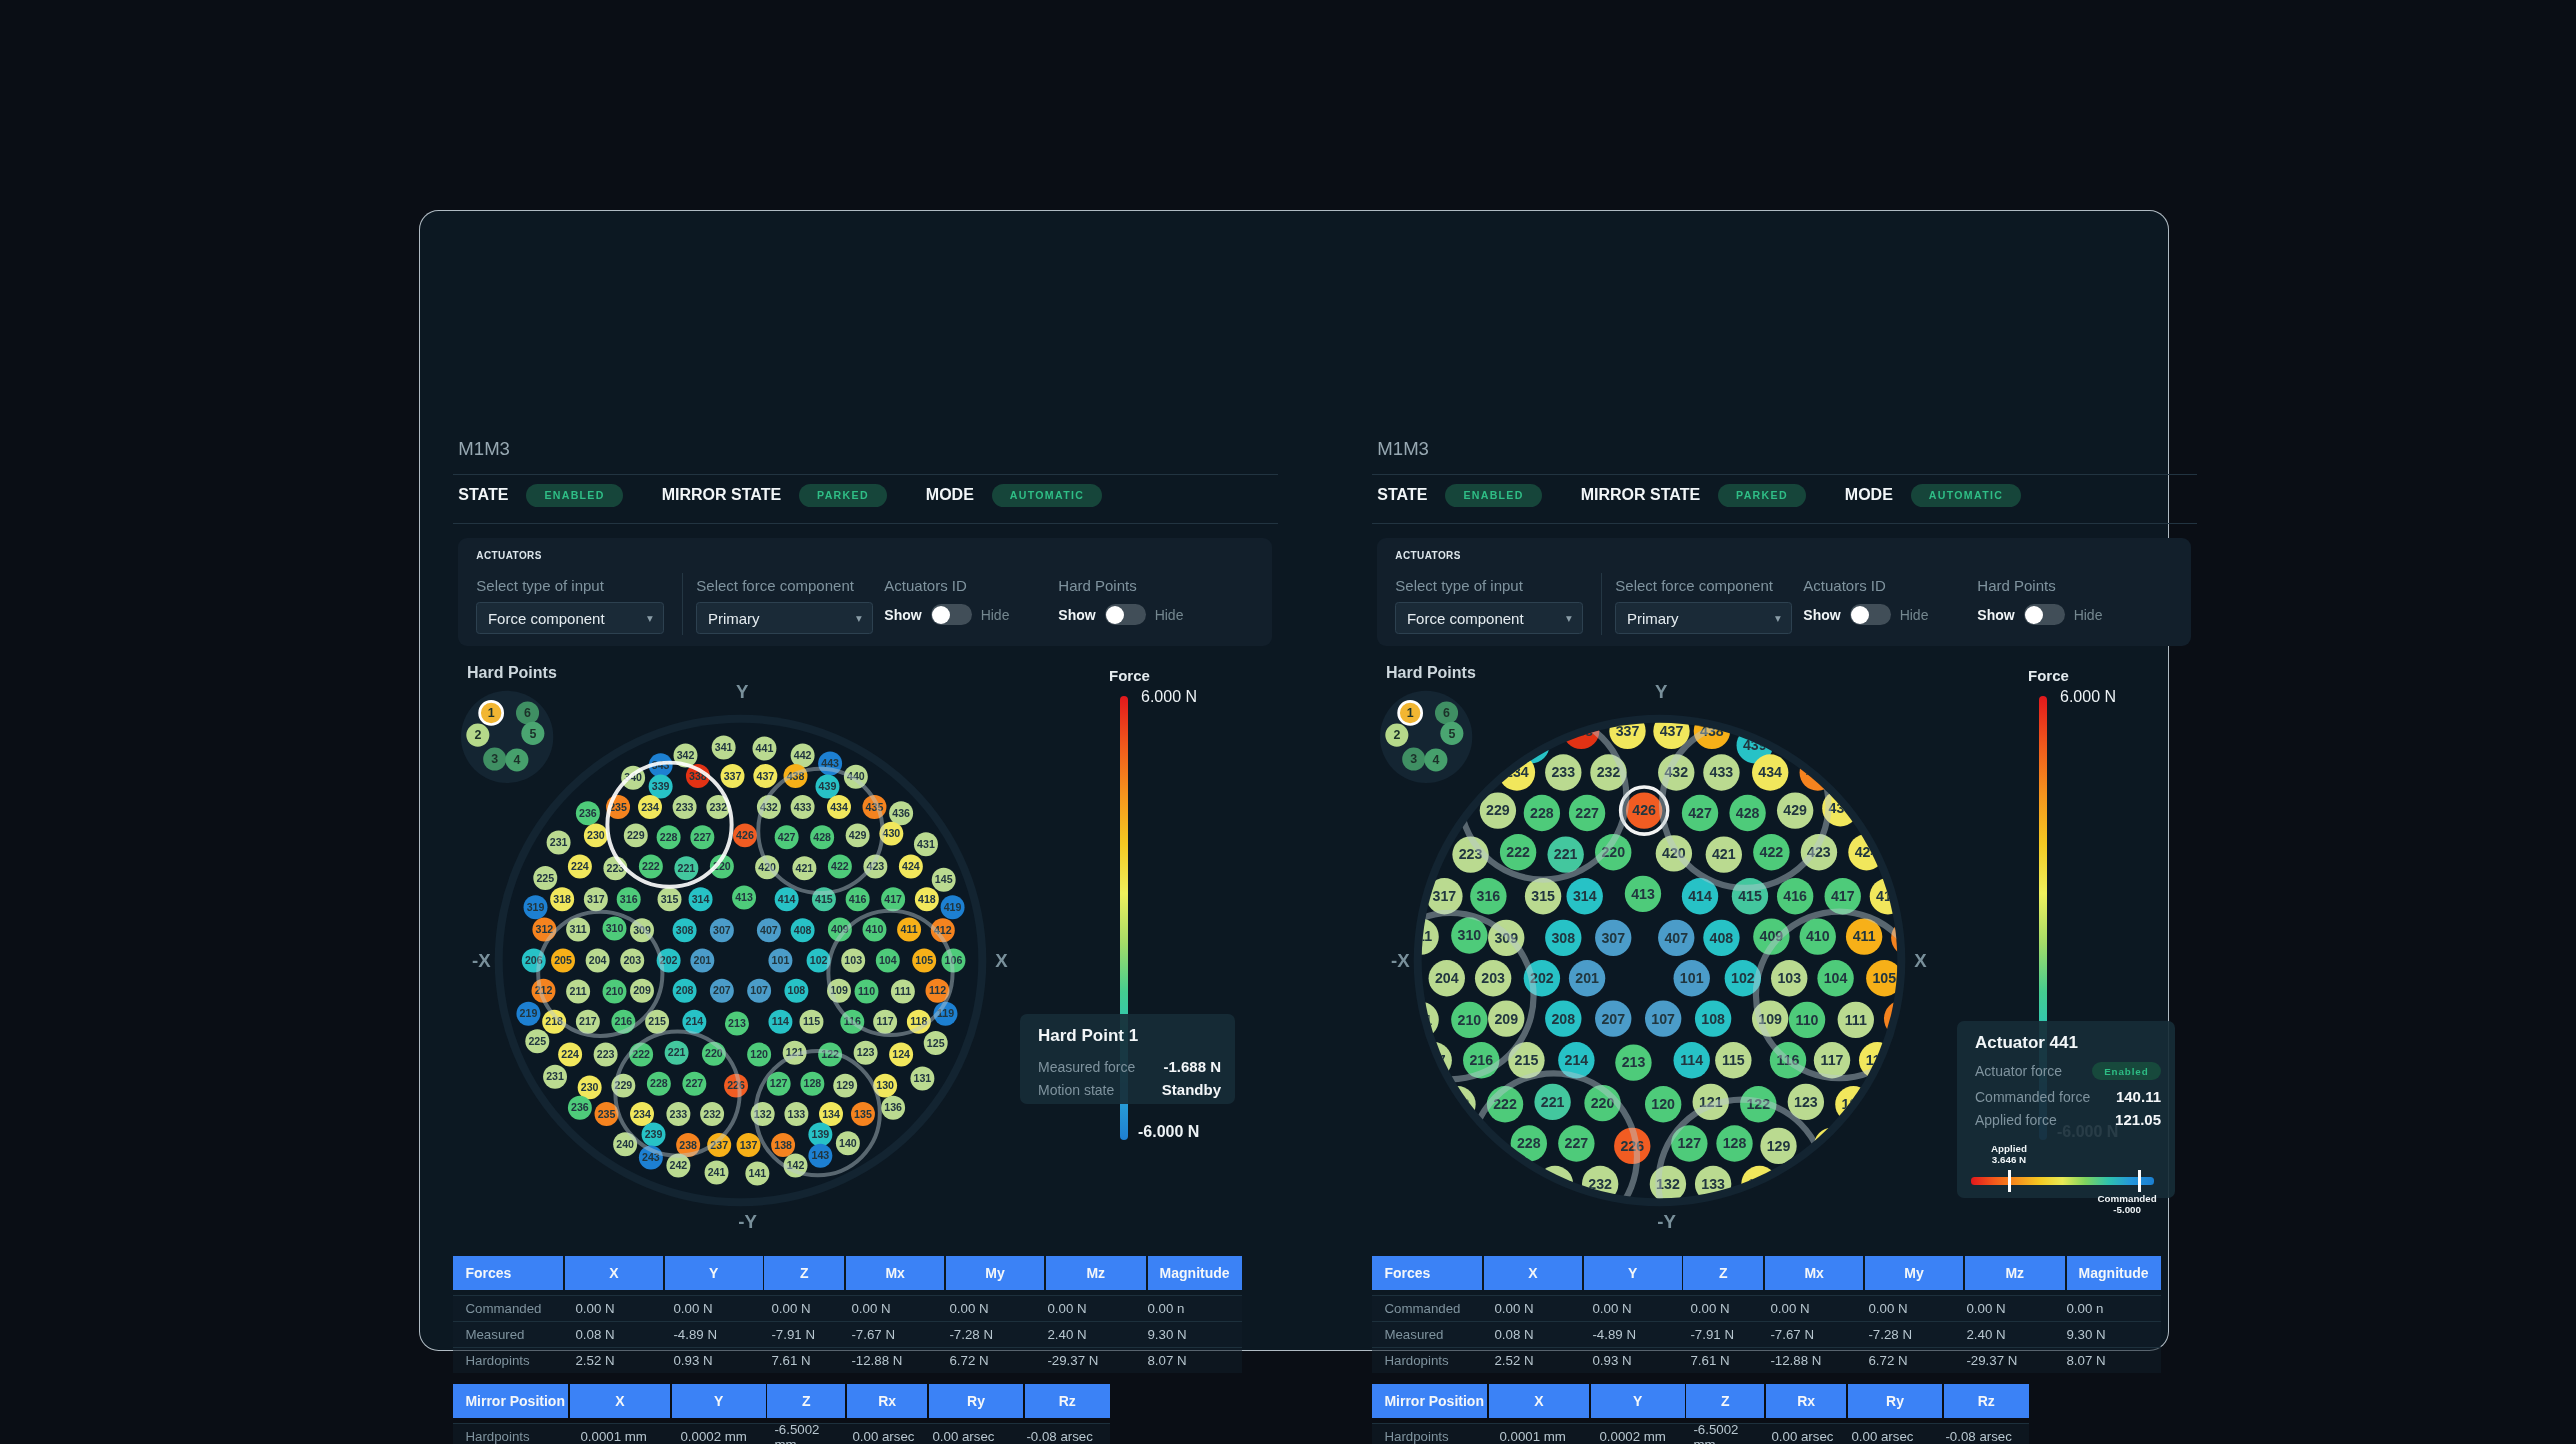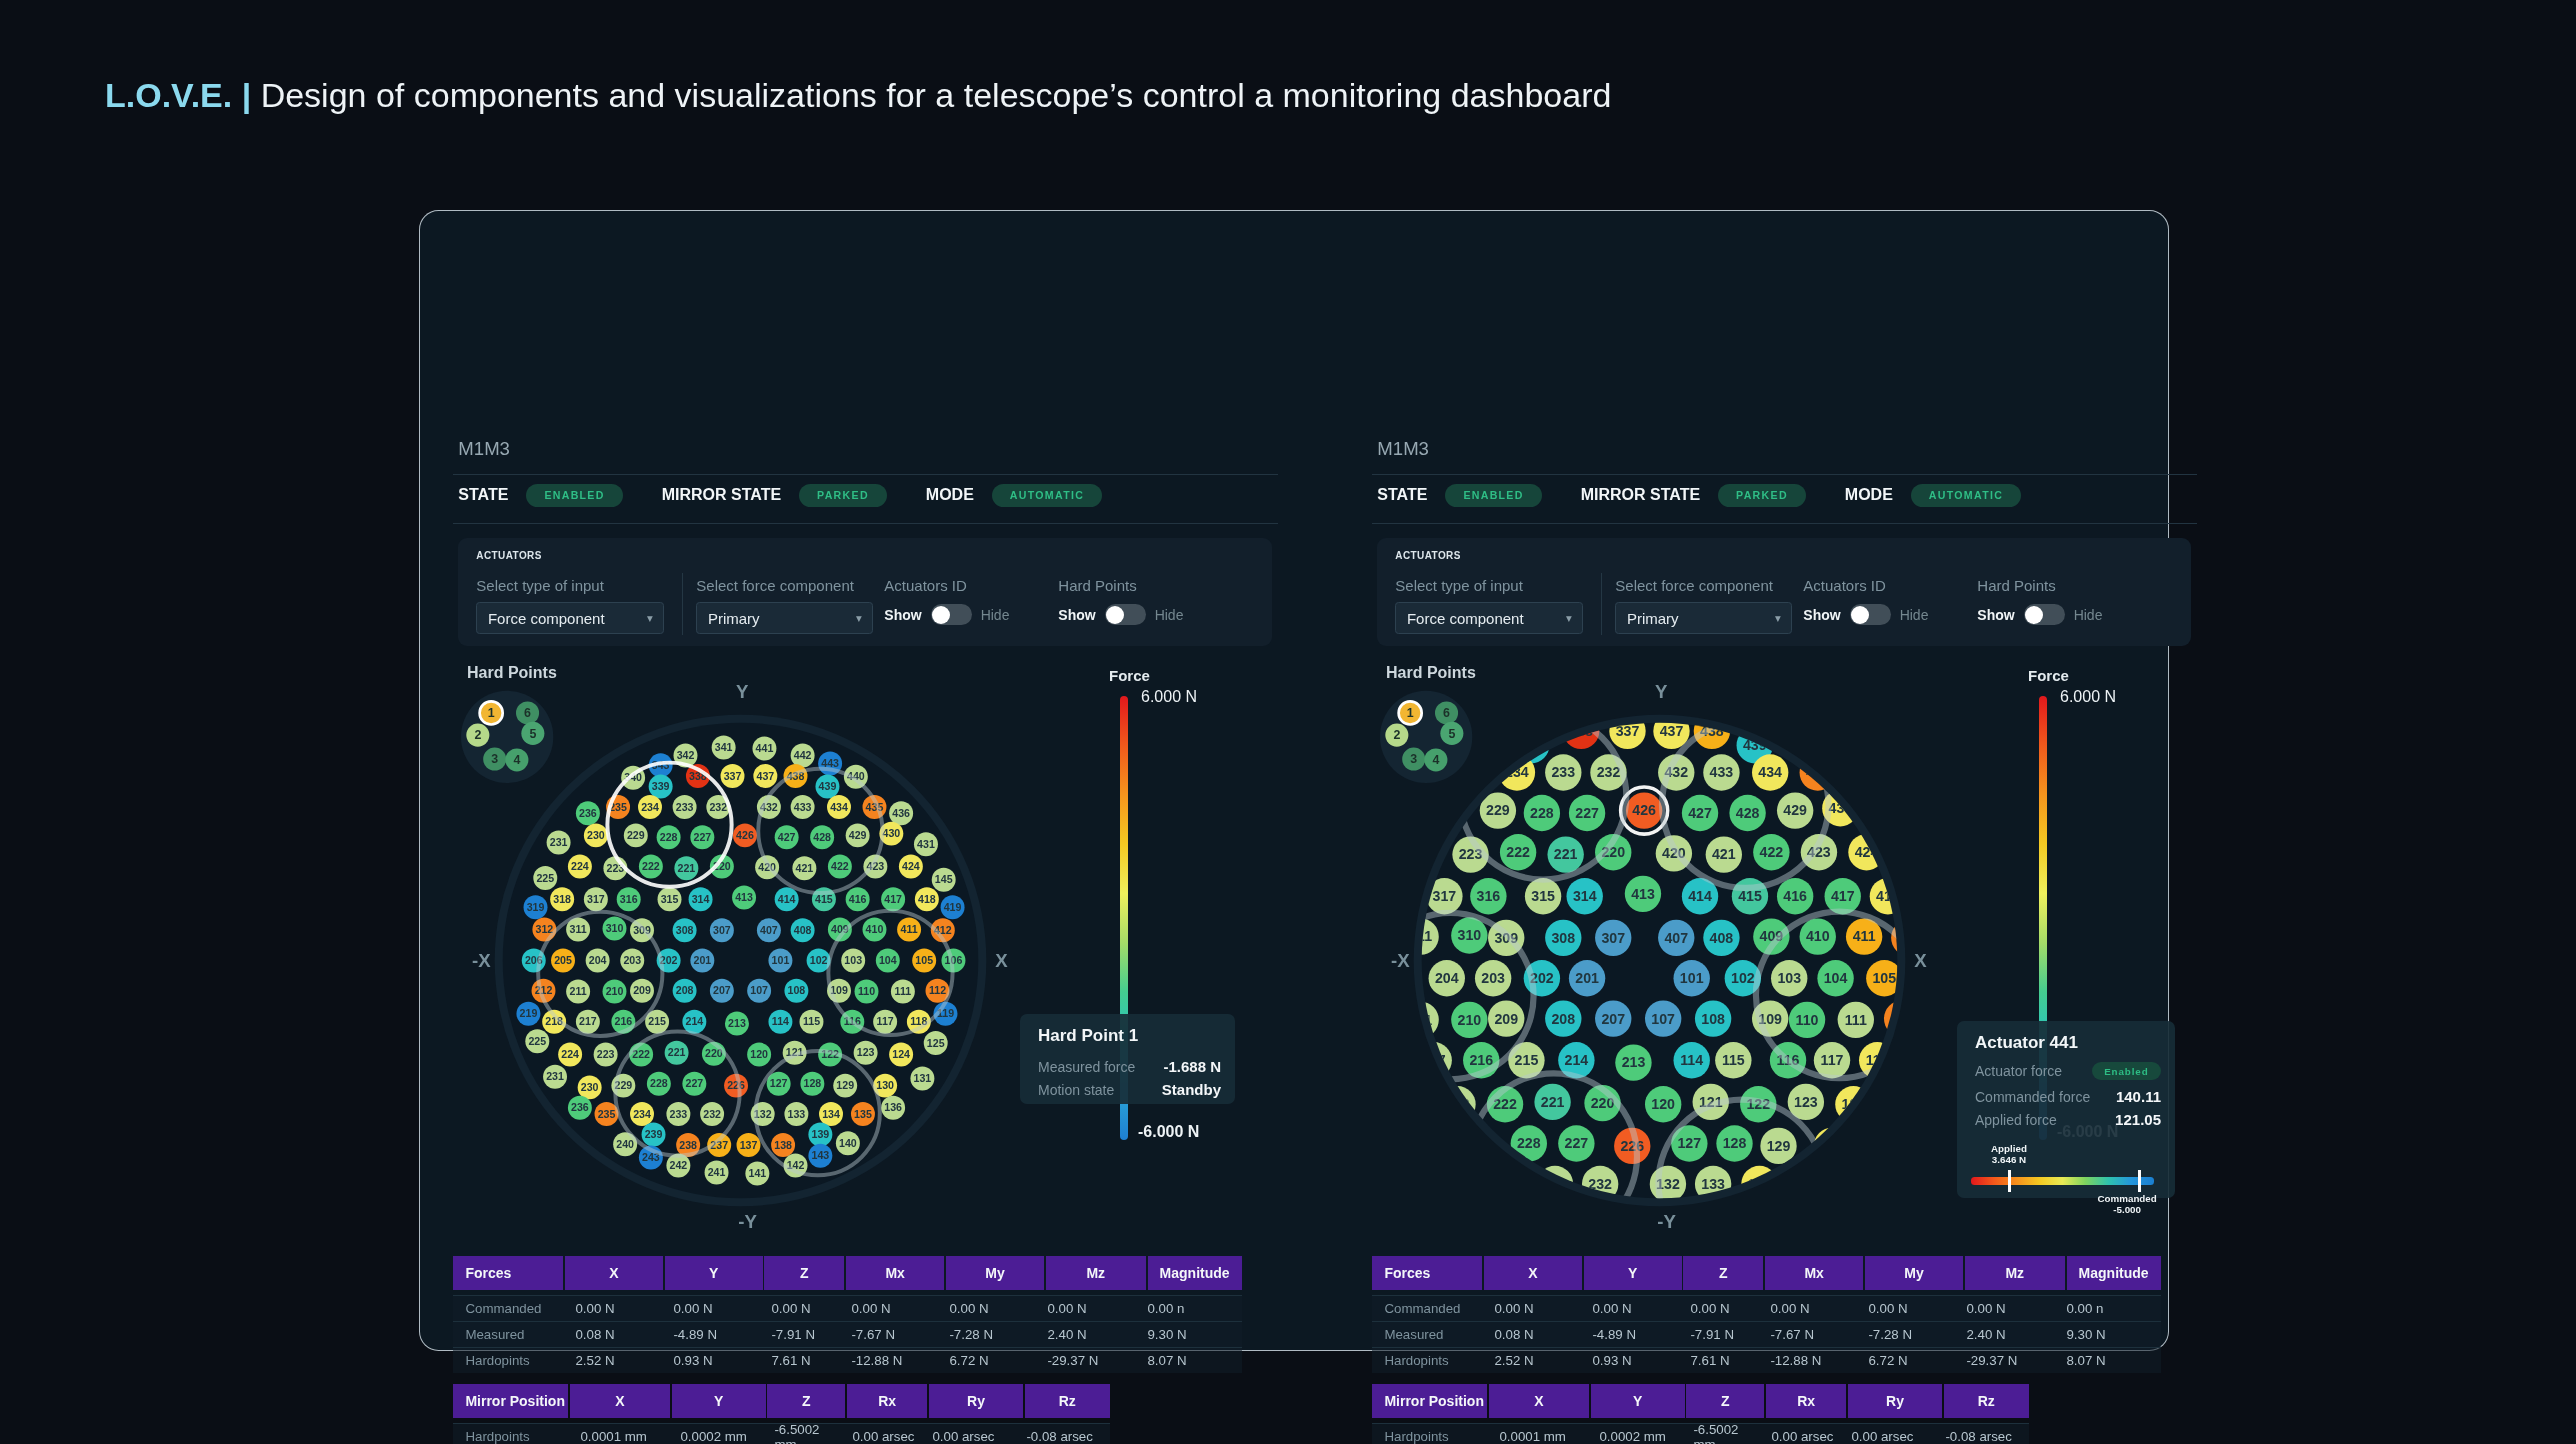--- a/index.html
+++ b/index.html
@@ -48,36 +48,32 @@
   .ib-value{font-size:15px;font-weight:bold;color:#f4f7f9;}
   .pill-sm{font-size:9.8px;font-weight:bold;letter-spacing:0.9px;color:#2dbd84;background:#17493c;
            padding:3.5px 12.4px;border-radius:9.8px;}
   .mini-scale{position:absolute;left:14px;top:133px;width:183px;height:53px;}
   .mini-bar{position:absolute;left:0;top:23px;width:183px;height:8px;border-radius:3.5px;}
   .tick{position:absolute;top:16px;width:2.7px;height:22px;background:#ffffff;}
   .mk-label{position:absolute;font-size:9.8px;font-weight:bold;color:#f0f5f7;white-space:nowrap;text-align:center;}
   .tbl{position:absolute;left:0;}
   .forces-tbl{top:823px;} .mirror-tbl{top:951px;}
   .thead{display:flex;gap:1.8px;}
-  .th{height:34px;background:#4c1d95;display:flex;align-items:center;justify-content:center;
+  .th{height:34px;background:#3b82f6;display:flex;align-items:center;justify-content:center;
       font-weight:bold;font-size:14px;color:#f4f7f9;box-sizing:border-box;}
   .th-first{justify-content:flex-start;padding-left:12.4px;}
   .tbody{margin-top:5.3px;}
   .tr{display:flex;height:25px;background:rgba(16,29,40,.55);border-top:0.9px solid #1d303c;}
   .td{font-size:13.3px;color:#b7c6cf;display:flex;align-items:center;padding-left:12.4px;box-sizing:border-box;}
   .td-first{color:#7f939e;}
 </style>
 </head>
 <body>
 
 <div id="canvas">
-  <div class="page-title">
-    <span class="brand">L.O.V.E. |</span>
-    <span class="title-rest">Design of components and visualizations for a telescope’s control a monitoring dashboard</span>
-  </div>
   <div class="container">
       <div id="panels">
   <div class="panel" style="left: 33px;">
     <div class="panel-title">M1M3</div>
     <div class="rule rule1"></div>
     <div class="status-row">
       <span class="status-label">STATE</span>
       <span class="pill">ENABLED</span>
       <span class="status-label">MIRROR STATE</span>
       <span class="pill">PARKED</span>

